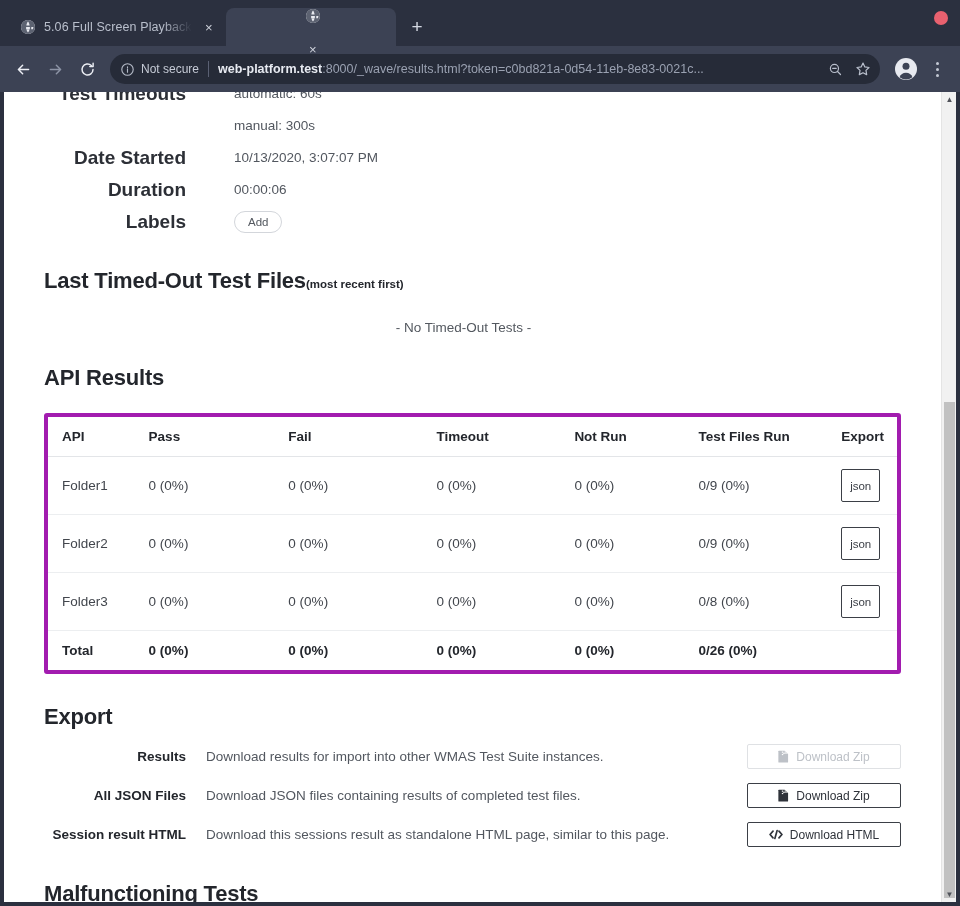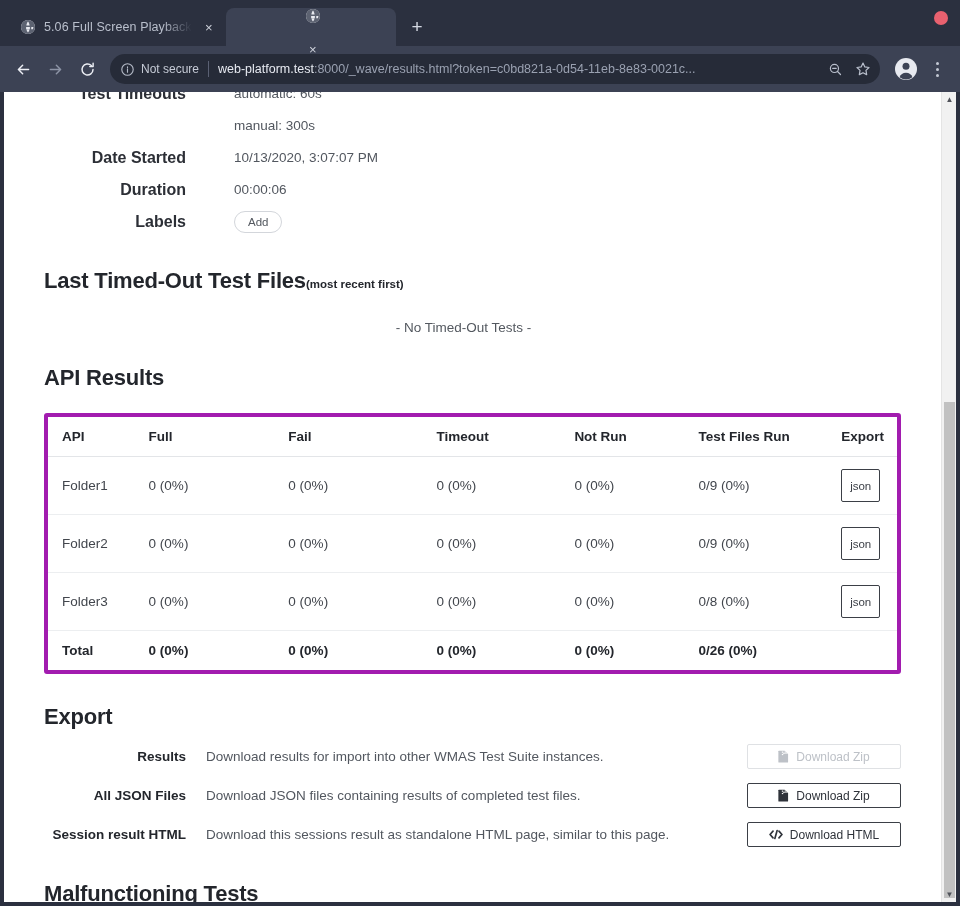--- a/index.html
+++ b/index.html
@@ -129,21 +129,21 @@
     flex: 0 0 1px;
   }
   .url {
     font-size: 12.5px;
     color: #9aa1b1;
     white-space: nowrap;
     overflow: hidden;
     flex: 1 1 auto;
     min-width: 0;
   }
-  .url b { color: #e7eaf1; font-weight: 400; }
+  .url b { color: #e7eaf1; font-weight: 700; }
   .omni-right {
     display: flex; align-items: center; gap: 2px;
     flex: 0 0 auto; margin-left: 4px;
   }
   .omni-ico {
     width: 26px; height: 26px;
     display: flex; align-items: center; justify-content: center;
     color: #b9bfcc;
     border-radius: 50%;
   }
@@ -190,21 +190,21 @@
   .meta-row {
     display: flex;
     align-items: flex-start;
     margin-bottom: 0;
   }
   .meta-label {
     width: 162px;
     flex: 0 0 162px;
     text-align: right;
     padding-right: 20px;
-    font-size: 16px;
+    font-size: 19px;
     font-weight: 700;
     color: #2c2f36;
     line-height: 32px;
   }
   .meta-value {
     font-size: 13.5px;
     color: #52575f;
     line-height: 32px;
     margin-left: 28px;
   }
@@ -500,21 +500,21 @@
         <h2 class="sec"><span>Last Timed-Out Test Files</span><span class="hint">(most recent first)</span></h2>
         <div class="empty-note">- No Timed-Out Tests -</div>
 
         <h2 class="sec">API Results</h2>
 
         <div class="tablewrap">
           <table class="results">
             <thead>
               <tr>
                 <th class="col-api">API</th>
-                <th class="col-pass">Full</th>
+                <th class="col-pass">Pass</th>
                 <th class="col-fail">Fail</th>
                 <th class="col-timeout">Timeout</th>
                 <th class="col-notrun">Not Run</th>
                 <th class="col-files">Test Files Run</th>
                 <th class="col-export">Export</th>
               </tr>
             </thead>
             <tbody>
               <tr>
                 <td>Folder1</td>

